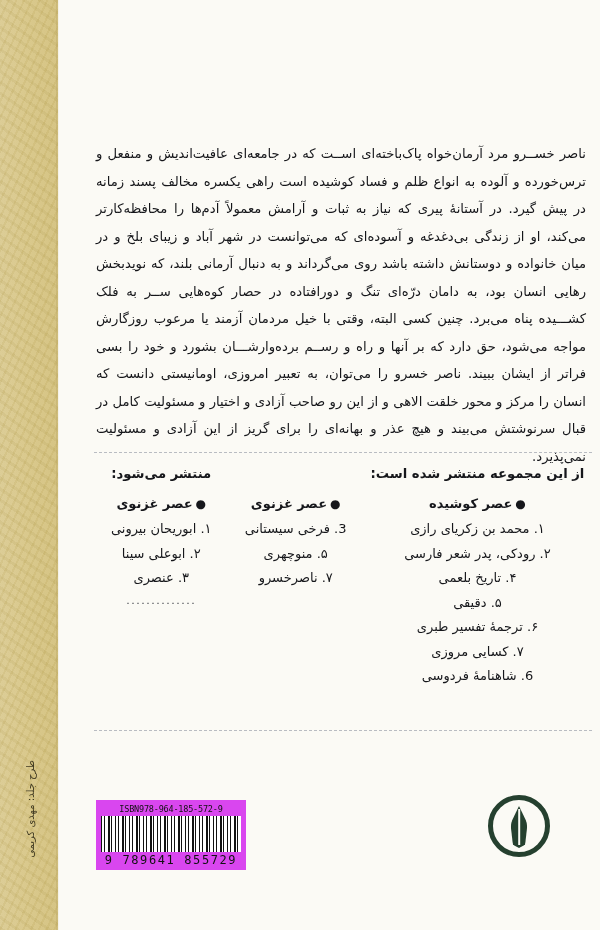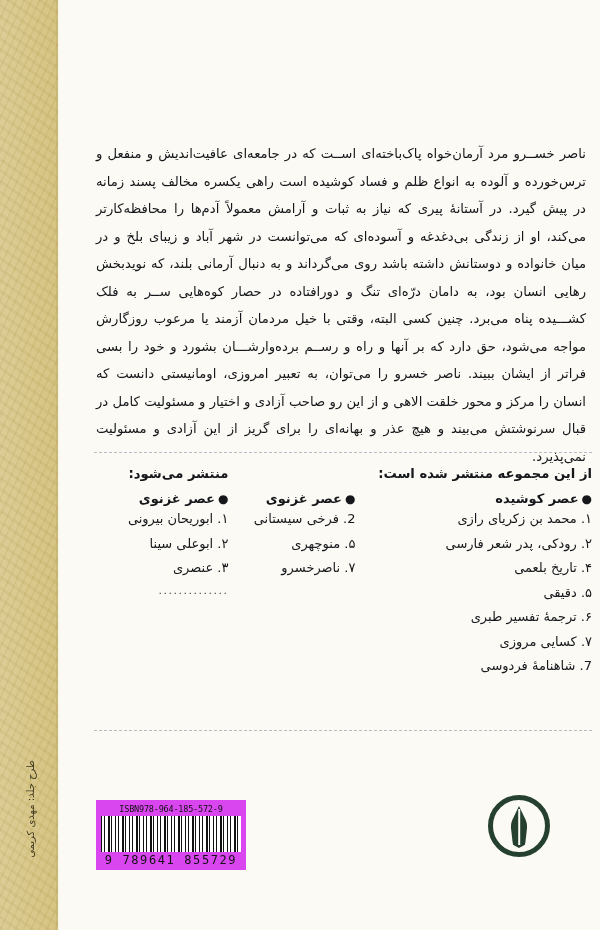--- a/index.html
+++ b/index.html
@@ -102,37 +102,38 @@
     right: 24px;
     left: 20px;
     height: 262px;
     display: flex;
     flex-direction: row;
     direction: rtl;
     justify-content: space-between;
   }
   .col {
     direction: rtl;
+    text-align: center;
     color: #16171b;
   }
   .col-right { width: 46%; }
   .col-mid   { width: 24%; }
   .col-left  { width: 27%; }
 
   .col-heading {
     font-size: 13.2px;
     font-weight: bold;
     line-height: 24px;
     margin-bottom: 5px;
     white-space: nowrap;
   }
   .group-title {
     font-size: 13px;
     font-weight: bold;
-    line-height: 16px;
+    line-height: 25px;
     white-space: nowrap;
   }
   .group-title .bullet {
     font-size: 12px;
     margin-left: 3px;
   }
   .item {
     font-size: 13px;
     line-height: 24.5px;
     white-space: nowrap;
@@ -252,29 +253,29 @@
         <div class="col-heading">از این مجموعه منتشر شده است:</div>
         <div class="group-title">
           <span class="bullet">●</span><span>عصر کوشیده</span>
         </div>
         <div class="item">۱. محمد بن زکریای رازی</div>
         <div class="item">۲. رودکی، پدر شعر فارسی</div>
         <div class="item">۴. تاریخ بلعمی</div>
         <div class="item">۵. دقیقی</div>
         <div class="item">۶. ترجمهٔ تفسیر طبری</div>
         <div class="item">۷. کسایی مروزی</div>
-        <div class="item">7. شاهنامهٔ فردوسی</div>
+        <div class="item">6. شاهنامهٔ فردوسی</div>
       </div>
 
       <div class="col col-mid">
         <div class="col-heading">&nbsp;</div>
         <div class="group-title">
           <span class="bullet">●</span><span>عصر غزنوی</span>
         </div>
-        <div class="item">2. فرخی سیستانی</div>
+        <div class="item">3. فرخی سیستانی</div>
         <div class="item">۵. منوچهری</div>
         <div class="item">۷. ناصرخسرو</div>
       </div>
 
       <div class="col col-left">
         <div class="col-heading">منتشر می‌شود:</div>
         <div class="group-title">
           <span class="bullet">●</span><span>عصر غزنوی</span>
         </div>
         <div class="item">۱. ابوریحان بیرونی</div>

